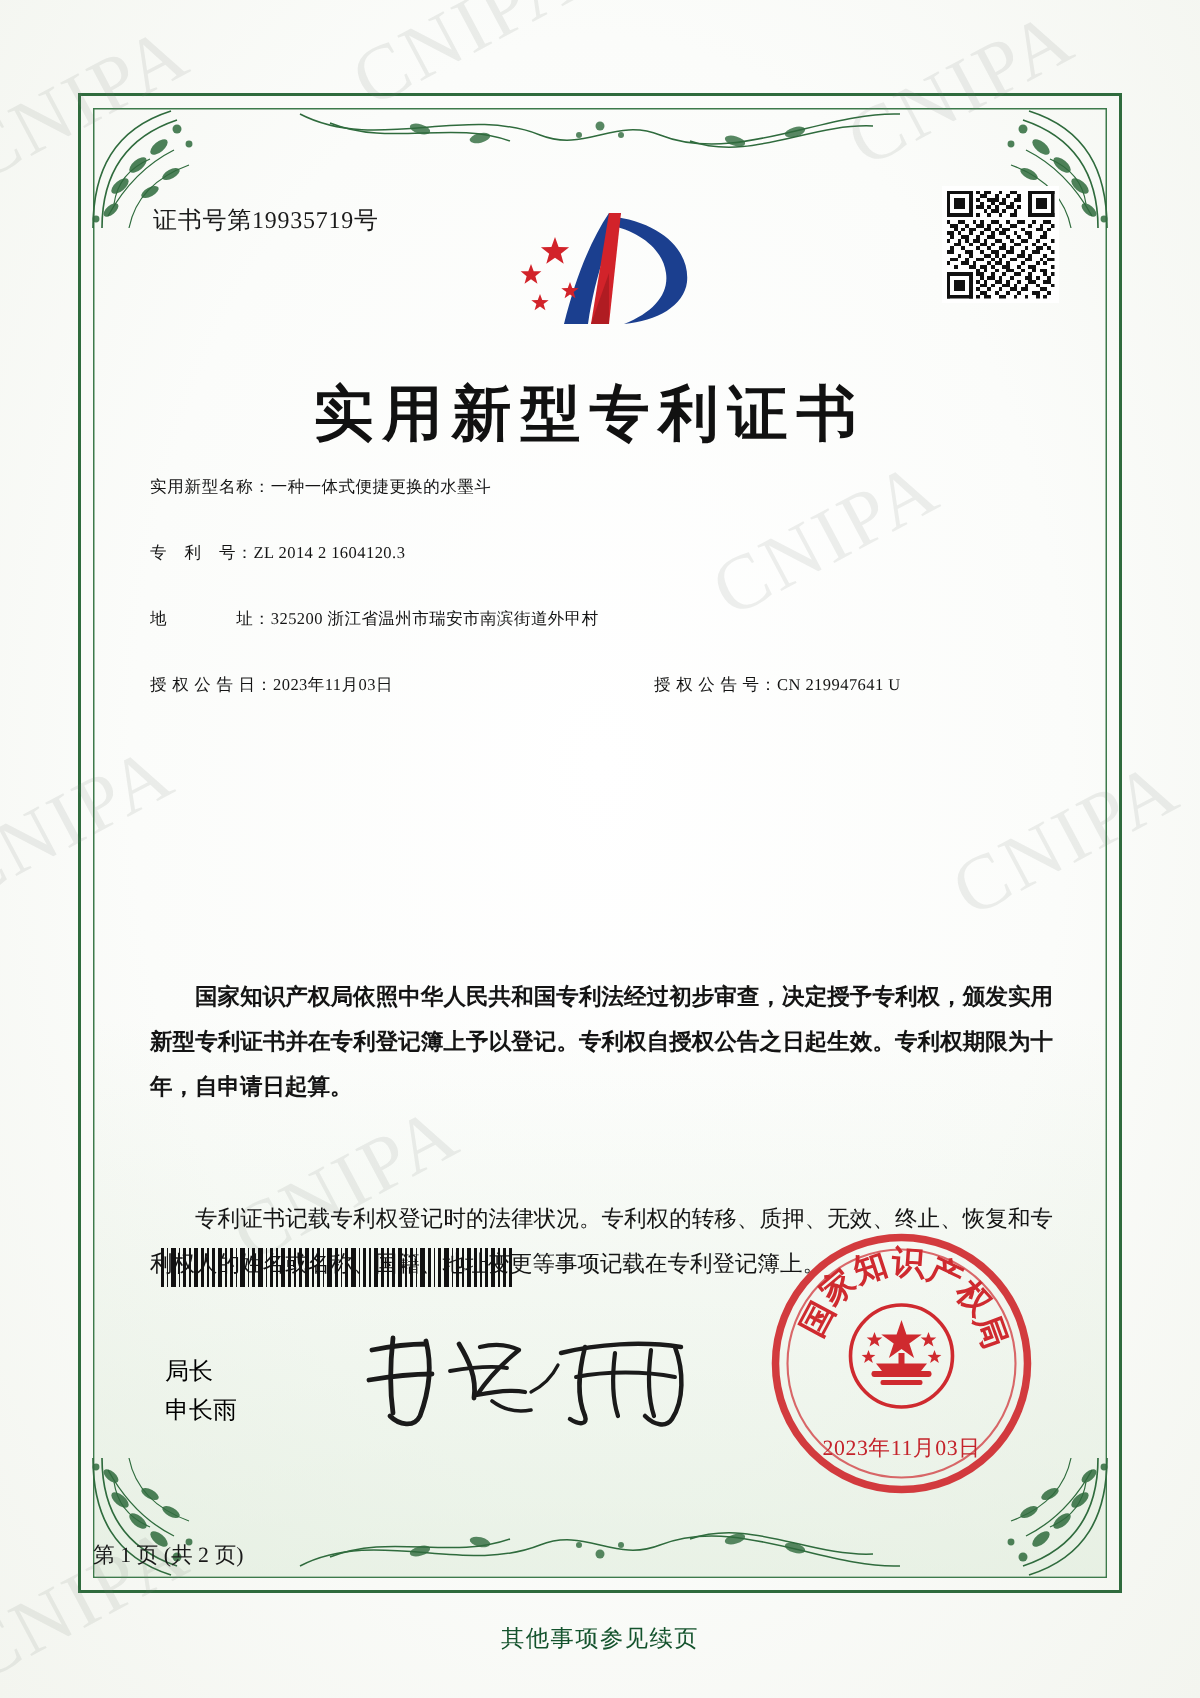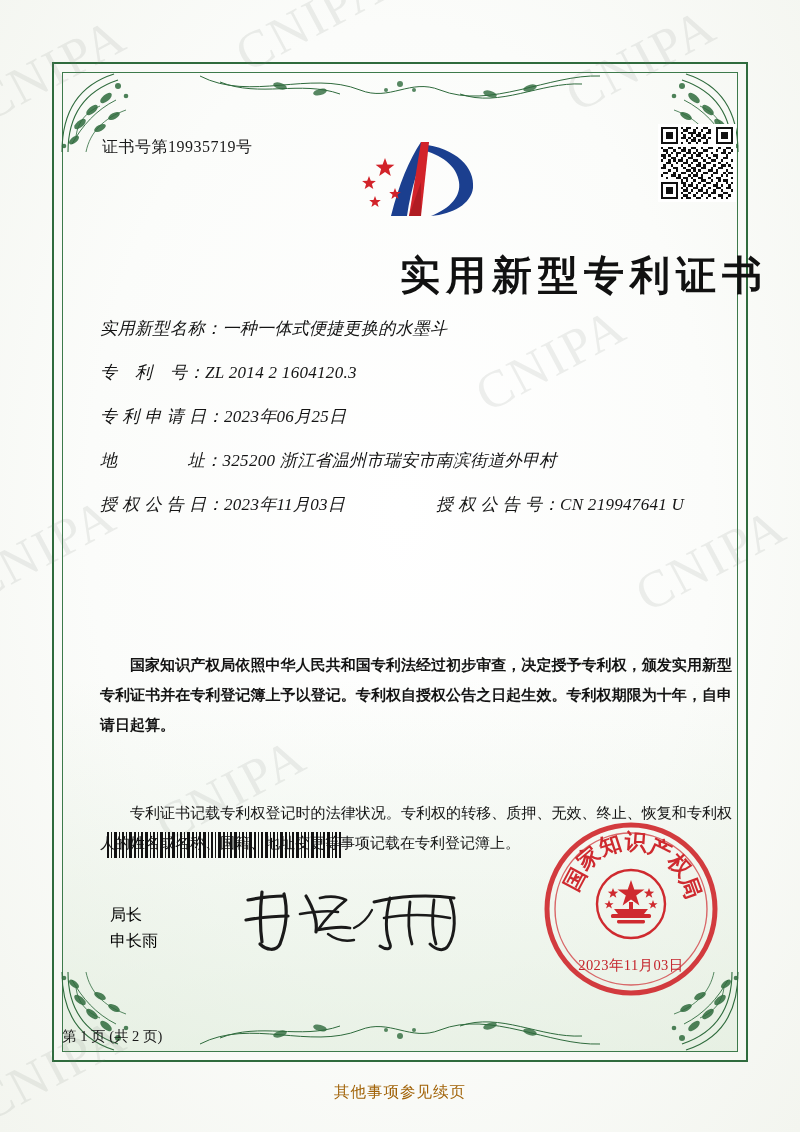--- a/index.html
+++ b/index.html
@@ -95,21 +95,20 @@
     z-index: 3;
     pointer-events: none;
   }
 
   
   .content {
     position: absolute;
     left: 62px; top: 72px;
     width: 676px; height: 980px;
     z-index: 6;
-    padding-left: 30px;
   }
 
   .cert-no {
     position: absolute;
     left: 40px; top: 65px;
     font-size: 16px;
     color: #1a1a1a;
     letter-spacing: 0.5px;
   }
 
@@ -125,41 +124,40 @@
 
   .logo {
     position: absolute;
     left: 50%; top: 62px;
     transform: translateX(-50%);
     width: 180px; height: 86px;
   }
 
   .title {
     position: absolute;
-    left: 0; right: 0; top: 176px;
-    text-align: right;
+    left: 0; right: 14px; top: 176px;
+    text-align: center;
     font-size: 40px;
     font-weight: bold;
     letter-spacing: 6px;
     color: #111;
     font-family: "Liberation Serif", "DejaVu Serif", serif;
   }
 
   .fields {
     position: absolute;
     left: 38px; top: 245px;
     right: 38px;
   }
   .field-row {
     position: relative;
     height: 44px;
-    font-size: 17px;
+    font-size: 11px;
     color: #141414;
     white-space: nowrap;
-    font-style: italic;
   }
   .f-label {
     display: inline-block;
     letter-spacing: 0.5px;
   }
   .f-value {
     display: inline-block;
     letter-spacing: 0.3px;
   }
   .row-right {
@@ -221,21 +219,21 @@
     left: 0; right: 0; top: 955px;
     font-size: 14.5px;
     color: #1a1a1a;
   }
 
   .footer-note {
     position: absolute;
     left: 0; right: 0; top: 1082px;
     text-align: center;
     font-size: 15.5px;
-    color: #a16207;
+    color: #14532d;
     letter-spacing: 1px;
     z-index: 6;
   }
 </style>
 </head>
 <body>
 
 <div class="page"></div>
 
 <div class="watermark-layer">
@@ -623,23 +621,20 @@
   <div class="title">实用新型专利证书</div>
 
   <div class="fields">
     <div class="field-row">
       <span class="f-label">实用新型名称：</span><span class="f-value">一种一体式便捷更换的水墨斗</span>
     </div>
     <div class="field-row">
       <span class="f-label">专　利　号：</span><span class="f-value">ZL 2014 2 1604120.3</span>
     </div>
     <div class="field-row">
-      <span class="f-label">专 利 申 请 日：</span><span class="f-value">2023年06月25日</span>
-    </div>
-    <div class="field-row">
       <span class="f-label">地　　　　址：</span><span class="f-value">325200 浙江省温州市瑞安市南滨街道外甲村</span>
     </div>
     <div class="field-row">
       <span class="f-label">授 权 公 告 日：</span><span class="f-value">2023年11月03日</span>
       <span class="row-right">
         <span class="f-label">授 权 公 告 号：</span><span class="f-value">CN 219947641 U</span>
       </span>
     </div>
   </div>
 

